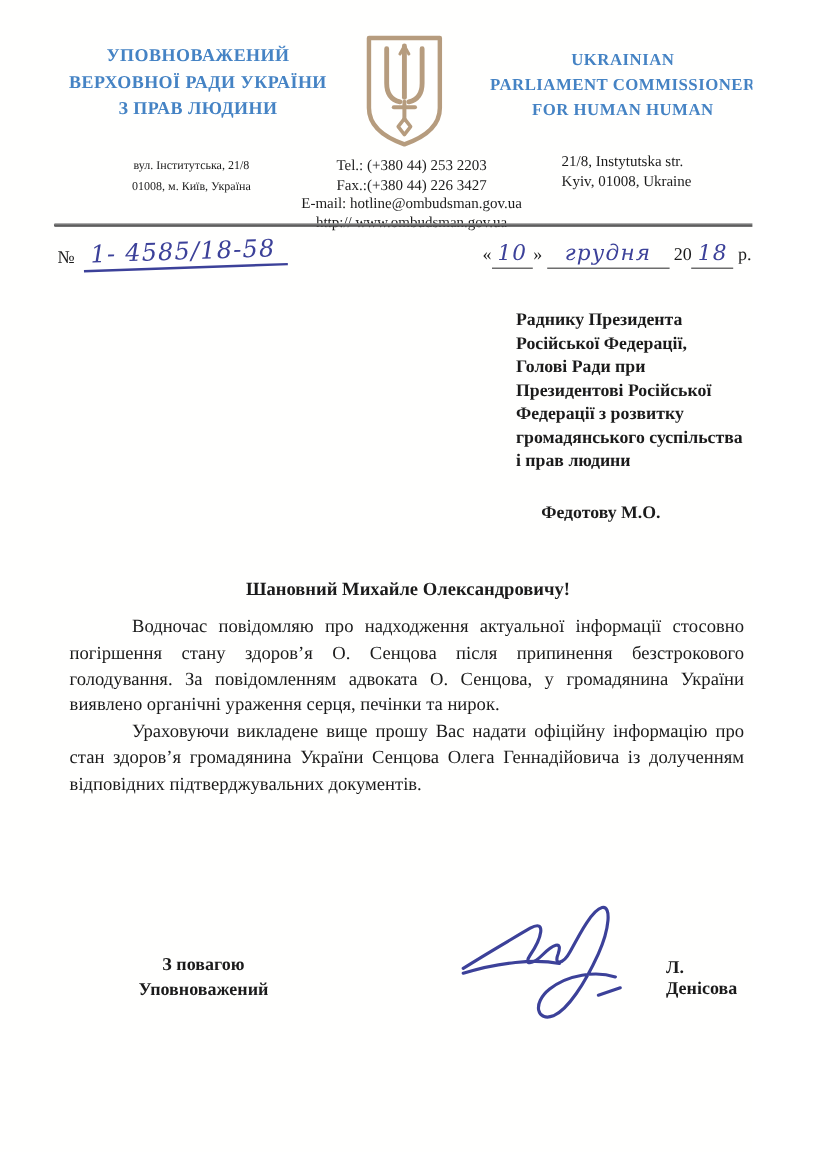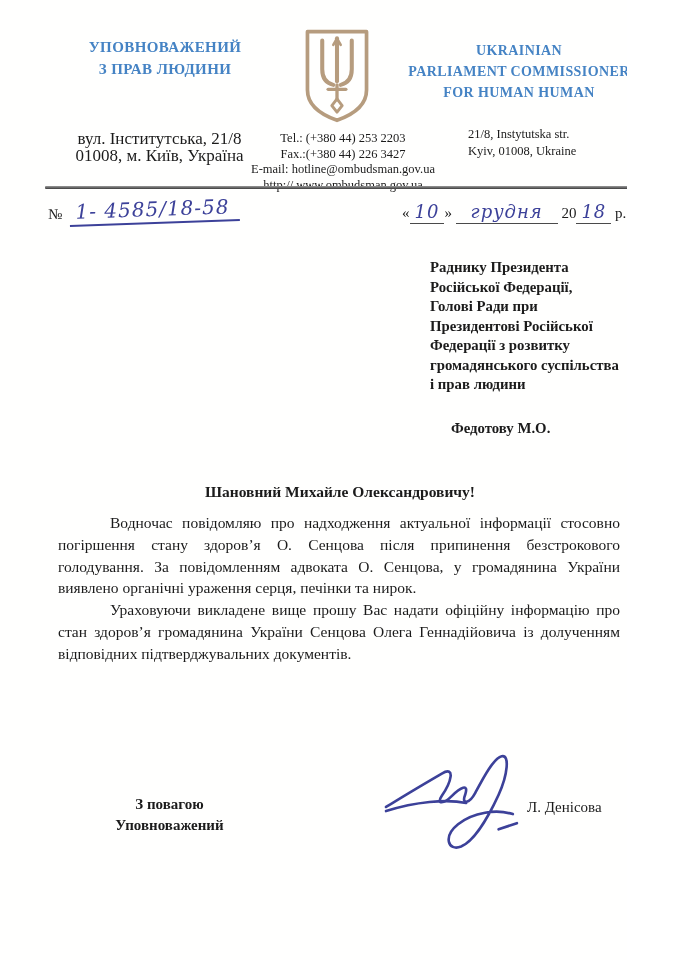--- a/index.html
+++ b/index.html
@@ -18,21 +18,21 @@
     letter-spacing:.4px;color:var(--accent,#4583c4);
   }
   .org-en{
     position:absolute;left:388px;top:40px;width:262px;
     text-align:center;font-weight:bold;font-size:14px;line-height:21px;
     letter-spacing:.4px;color:var(--accent,#4583c4);
   }
   .emblem{position:absolute;left:298px;top:28px;width:78px;height:96px;color:var(--emblem,#b69c7e);}
   .addr-ua{
     position:absolute;left:62px;top:130px;width:195px;
-    text-align:center;font-size:17px;line-height:17px;
+    text-align:center;font-size:10px;line-height:17px;
   }
   .contacts{
     position:absolute;left:238px;top:131px;width:210px;
     text-align:center;font-size:12.5px;line-height:15.5px;
   }
   .addr-en{
     position:absolute;left:468px;top:126px;width:170px;
     text-align:left;font-size:12.5px;line-height:17px;
   }
   .rule{
@@ -82,31 +82,32 @@
   
   .closing{
     position:absolute;left:72px;top:794px;width:195px;
     text-align:center;font-weight:bold;font-size:15px;line-height:21px;
   }
   .signature-scribble{
     position:absolute;left:383px;top:752px;width:142px;height:112px;
     color:var(--ink,#3c4199);
   }
   .signer-name{
-    position:absolute;left:527px;top:799px;
-    font-weight:normal;font-size:15px;
+    position:absolute;left:555px;top:799px;
+    font-weight:bold;font-size:15px;
   }
 </style>
 </head>
 <body>
 
 <div class="page">
 
   <div class="org-ua">
     <div>УПОВНОВАЖЕНИЙ</div>
+    <div>ВЕРХОВНОЇ РАДИ УКРАЇНИ</div>
     <div>З ПРАВ ЛЮДИНИ</div>
   </div>
 
   <div class="emblem">
     <svg viewBox="0 0 100 130" width="78" height="96" fill="none" stroke="currentColor" stroke-linecap="round" stroke-linejoin="round">
       <path d="M10,5 H90 V84 Q90,111 50,125 Q10,111 10,84 Z" stroke-width="5"></path>
       <path d="M30,17 V56 C30,69 36,75 45,77" stroke-width="5.5"></path>
       <path d="M70,17 V56 C70,69 64,75 55,77" stroke-width="5.5"></path>
       <path d="M50,14 V72" stroke-width="5.5"></path>
       <path d="M50,14 L45,23 M50,14 L55,23" stroke-width="3.5"></path>

